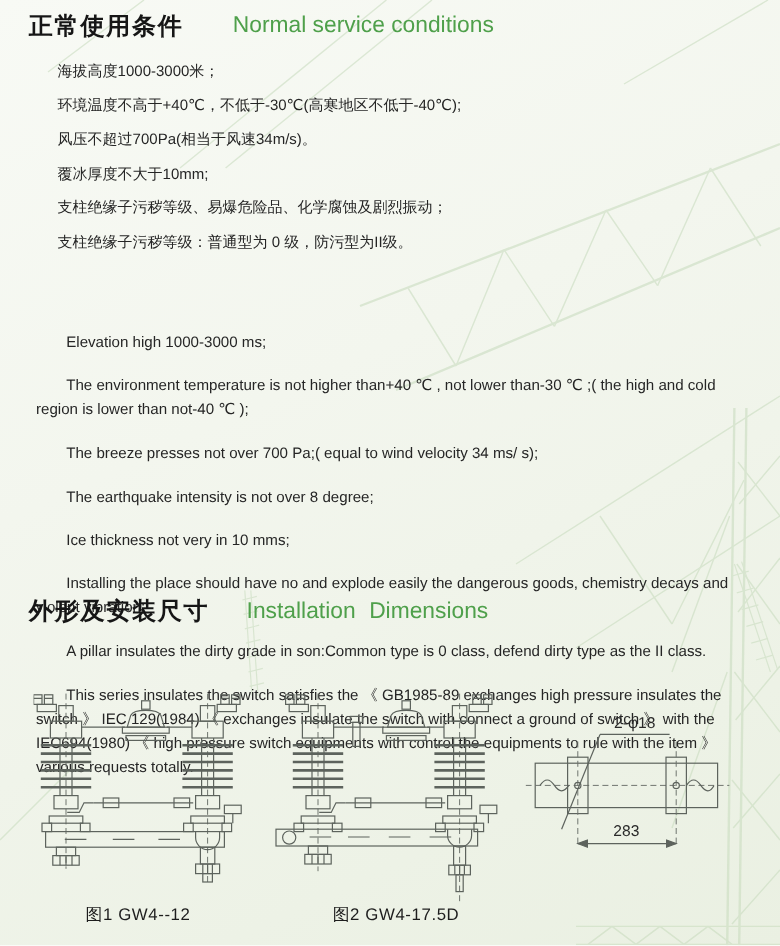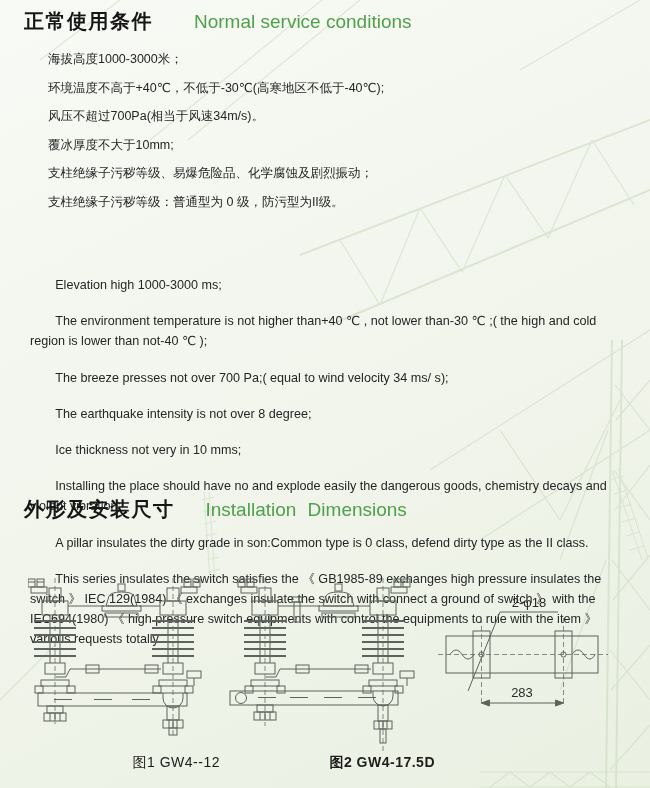--- a/index.html
+++ b/index.html
@@ -17,27 +17,27 @@
   #t2{top:496px;} #t2 .en{margin-left:2px;word-spacing:6px;}
   .zh-list{position:absolute;left:45px;top:44px;font-size:12.5px;}
   .zh-list p{margin:3px;line-height:25.6px;white-space:nowrap;}
   .zh-para{position:absolute;left:14px;top:212px;width:625px;margin:0;
     font-size:12.5px;line-height:25.5px;text-indent:2em;}
   .en-list{position:absolute;left:14px;top:259px;width:627px;font-size:12.6px;}
   .en-list p{margin:16px;line-height:20.2px;text-indent:2em;}
   .figures{position:absolute;left:0;top:556px;width:650px;height:232px;}
   .figure{position:absolute;height:232px;}
   #fig1{left:10px;width:210px;}
-  #fig2{left:225px;width:210px;font-weight:bold;}
+  #fig2{left:225px;width:210px;}
   #fig3{left:420px;width:205px;}
   .figure svg{position:absolute;}
   #fig1 svg{left:18px;top:20px;}
   #fig2 svg{left:3px;top:20px;}
   #fig3 svg{left:18px;top:0px;}
-  .caption{position:absolute;top:198px;left:0;width:100%;text-align:right;
+  .caption{position:absolute;top:198px;left:0;width:100%;text-align:center;
     font-size:14px;color:#1d1d1d;letter-spacing:0.5px;white-space:nowrap;}
   
   .dwg{stroke:#5d635d;fill:none;stroke-width:1;}
   .dwg .fin{stroke-width:2.2;}
   .dwg .cl{stroke-dasharray:5 3;stroke-width:0.8;stroke:#6a706a;}
   .dwg text{stroke:none;fill:#2a2a2a;font-family:"Liberation Sans","DejaVu Sans",sans-serif;}
   .lattice line,.lattice path{stroke:#c6dabc;fill:none;}
 </style>
 </head>
 <body>

